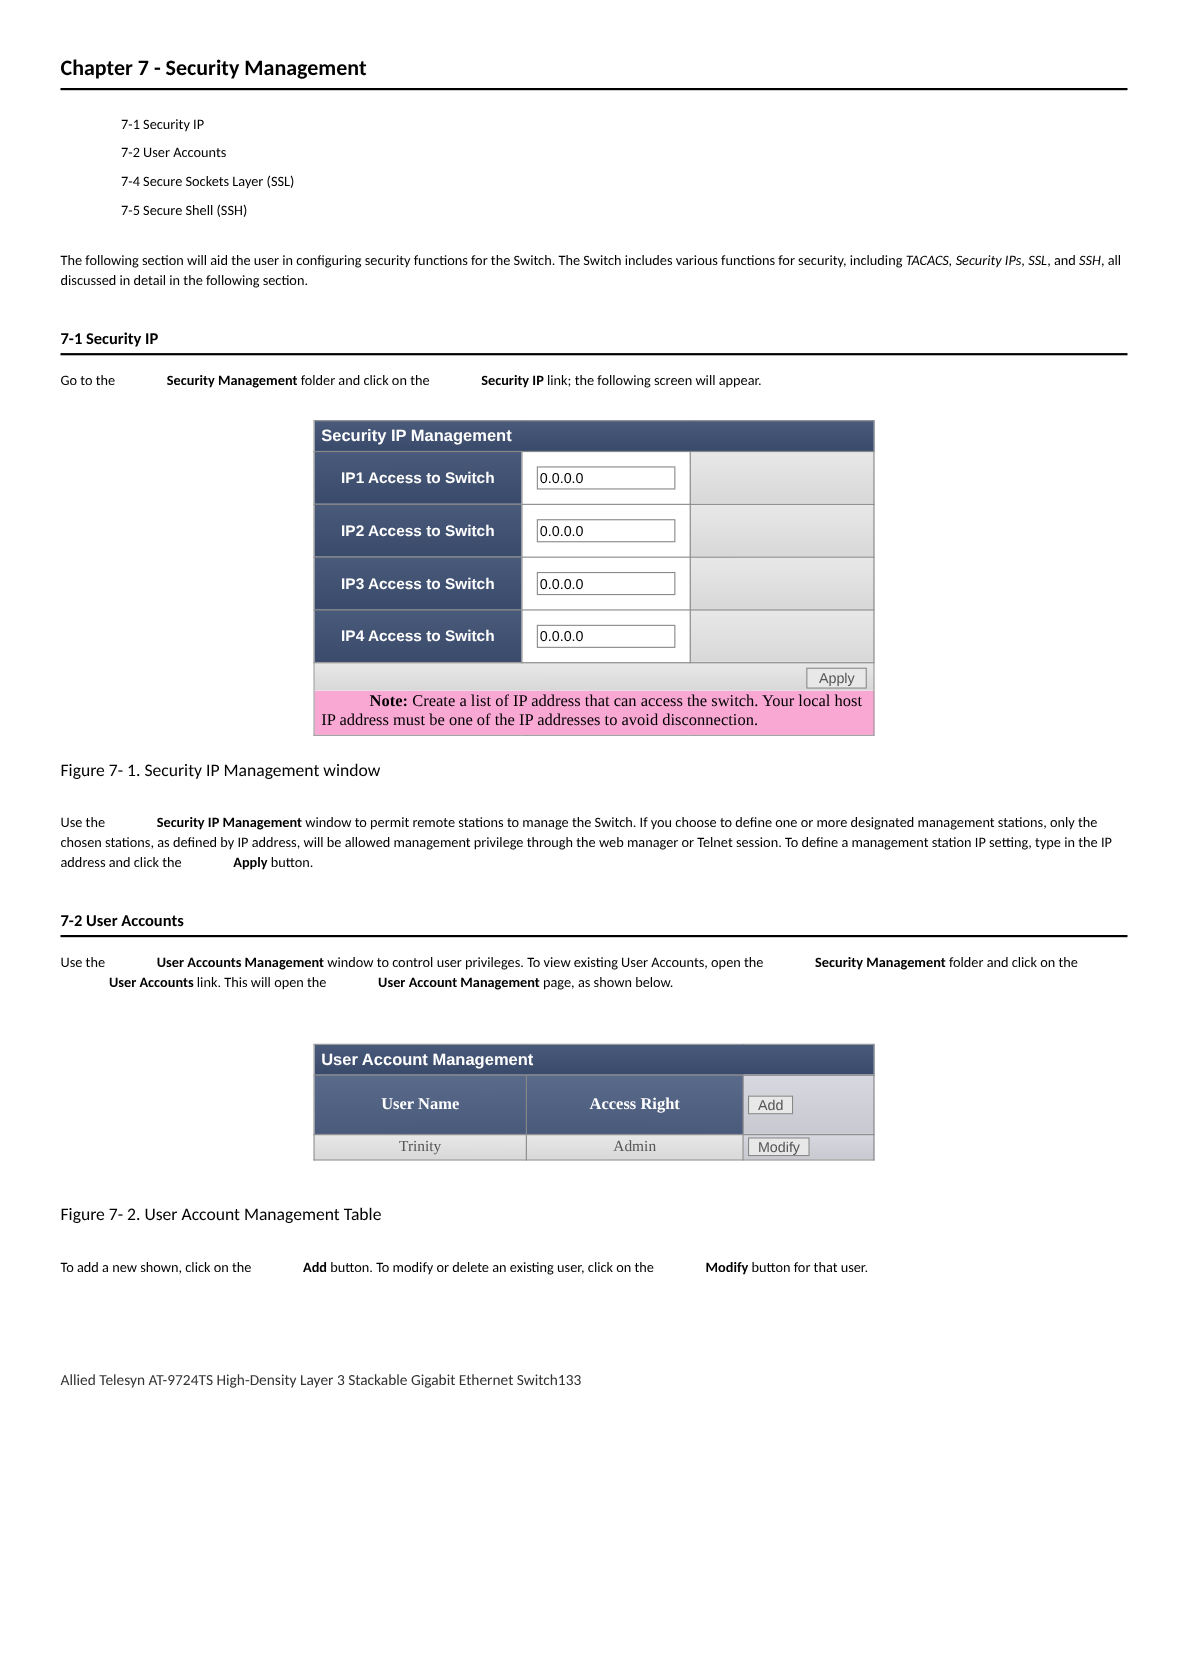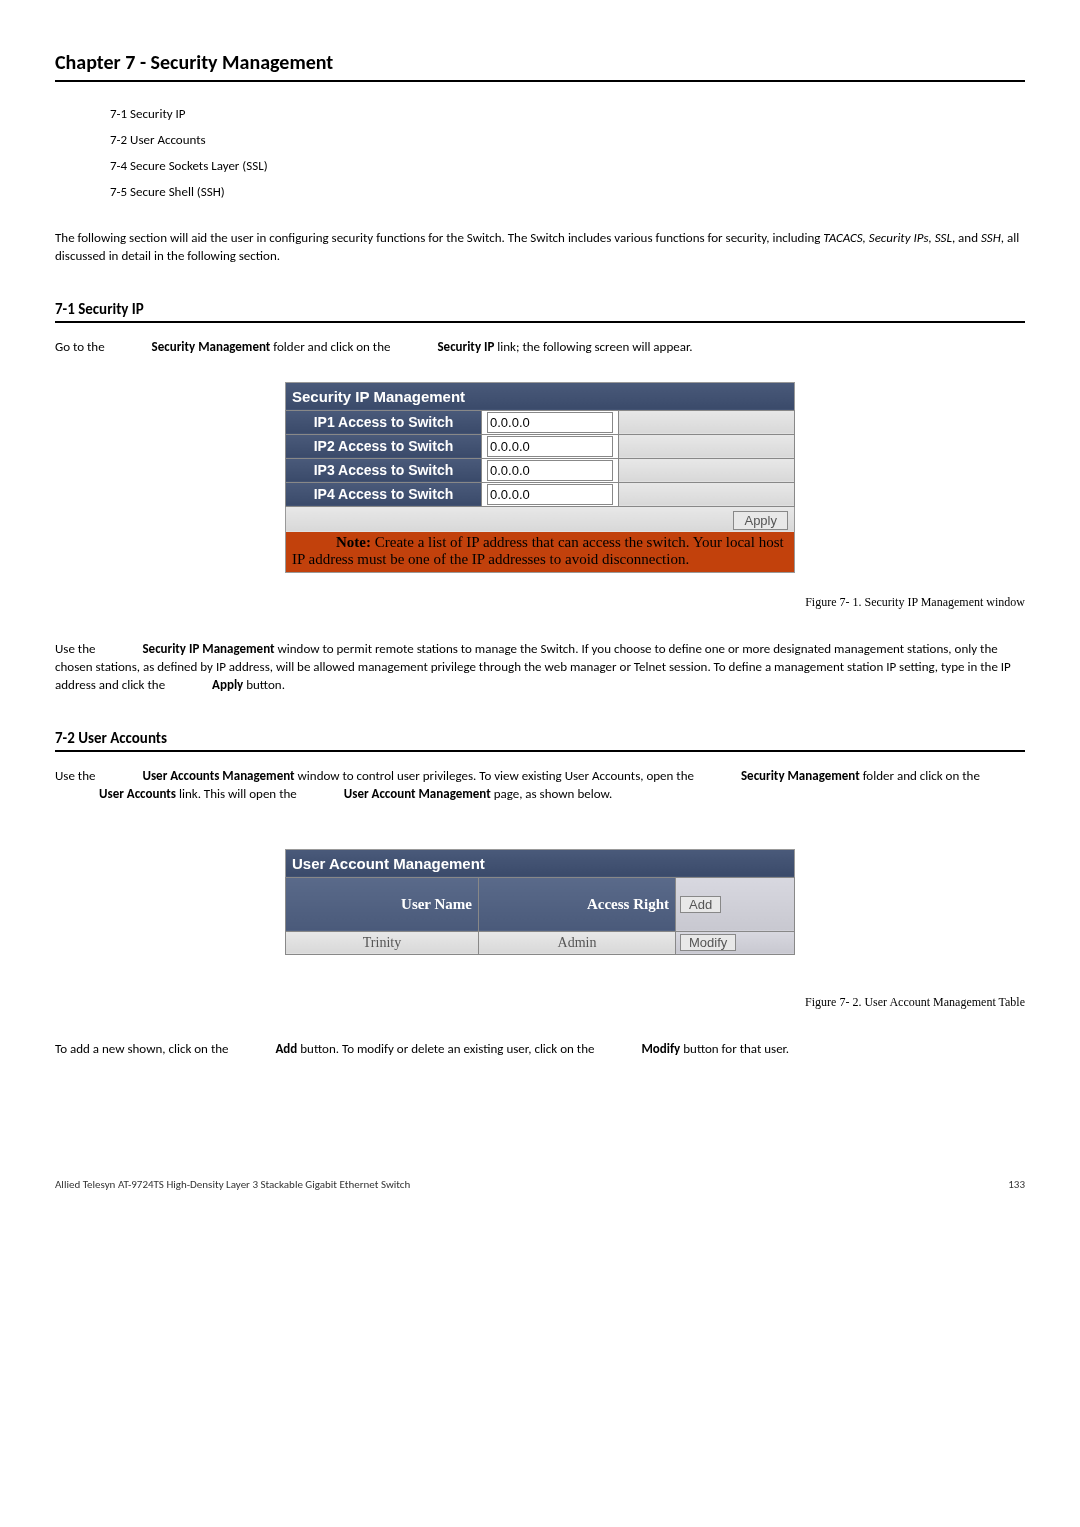--- a/index.html
+++ b/index.html
@@ -39,24 +39,23 @@
       border-bottom: 2px solid #000;
       padding-bottom: 3px;
       margin-top: 35px;
       margin-bottom: 15px;
     }
     .figure-wrap {
       text-align: center;
       margin: 25px 0 0 0;
     }
     .figure-caption {
-      font-size: 12px;
-      text-align: right;
+      font-size: 16px;
+      text-align: left;
       margin: 22px 0 30px 0;
-      font-family: Liberation Serif, serif;
     }
     
     .sec-ip-table {
       border: 1px solid #999;
       width: 510px;
       margin: 0 auto;
       border-collapse: collapse;
       font-family: Arial, sans-serif;
     }
     .sec-ip-header {
@@ -78,42 +77,42 @@
       font-size: 14px;
       padding: 4px 6px;
       width: 195px;
       text-align: center;
     }
     .sec-ip-input {
       width: 120px;
       font-size: 13px;
       padding: 2px;
       border: 1px solid #888;
-      margin: 1px;
+      margin: 13px;
       font-family: Arial, sans-serif;
     }
     .sec-ip-blank {
       background: linear-gradient(#e8e8e8, #d8d8d8);
       width: 175px;
     }
     .apply-row {
       background: linear-gradient(#e8e8e8, #d8d8d8);
       text-align: right;
       padding: 4px 6px 2px 6px;
     }
     .apply-btn {
       font-family: Arial, sans-serif;
       font-size: 13px;
       padding: 1px 10px;
       background: #e8e8e8;
       border: 1px solid #888;
       color: #555;
     }
     .note-row {
-      background: #c2410c;
+      background: #f9a8d4;
       font-family: "Times New Roman", serif;
       font-size: 15px;
       padding: 2px 6px 4px 6px;
       text-align: left;
       margin-left: 12px;
     }
     
     .ua-table {
       border: 1px solid #999;
       width: 510px;
@@ -130,21 +129,21 @@
       text-align: left;
     }
     .ua-colhead {
       background: linear-gradient(#5a6a8a, #4a5a7a);
       color: #fff;
       font-weight: bold;
       font-family: "Times New Roman", serif;
       font-size: 15px;
       padding: 18px 6px;
       border: 1px solid #888;
-      text-align: right;
+      text-align: center;
     }
     .ua-btn-cell {
       background: linear-gradient(#d8d8e0, #c8c8d0);
       border: 1px solid #888;
       text-align: left;
       padding: 2px 4px;
     }
     .ua-btn {
       font-family: Arial, sans-serif;
       font-size: 13px;
@@ -155,25 +154,24 @@
     }
     .ua-data {
       background: linear-gradient(#e8e8e8, #d8d8d8);
       font-family: "Times New Roman", serif;
       font-size: 14px;
       color: #555;
       padding: 3px 8px;
       border: 1px solid #888;
     }
     .footer {
-      font-size: 11px;
+      font-size: 14px;
       color: #333;
-      margin-top: 120px;
+      margin-top: 84px;
       display: flex;
-      justify-content: space-between;
     }
   </style>
 </head>
 <body>
 
 <div class="chapter-title">Chapter 7 - Security Management</div>
 
 <div class="toc-list">
   <div class="toc-item">7-1 Security IP</div>
   <div class="toc-item">7-2 User Accounts</div>

